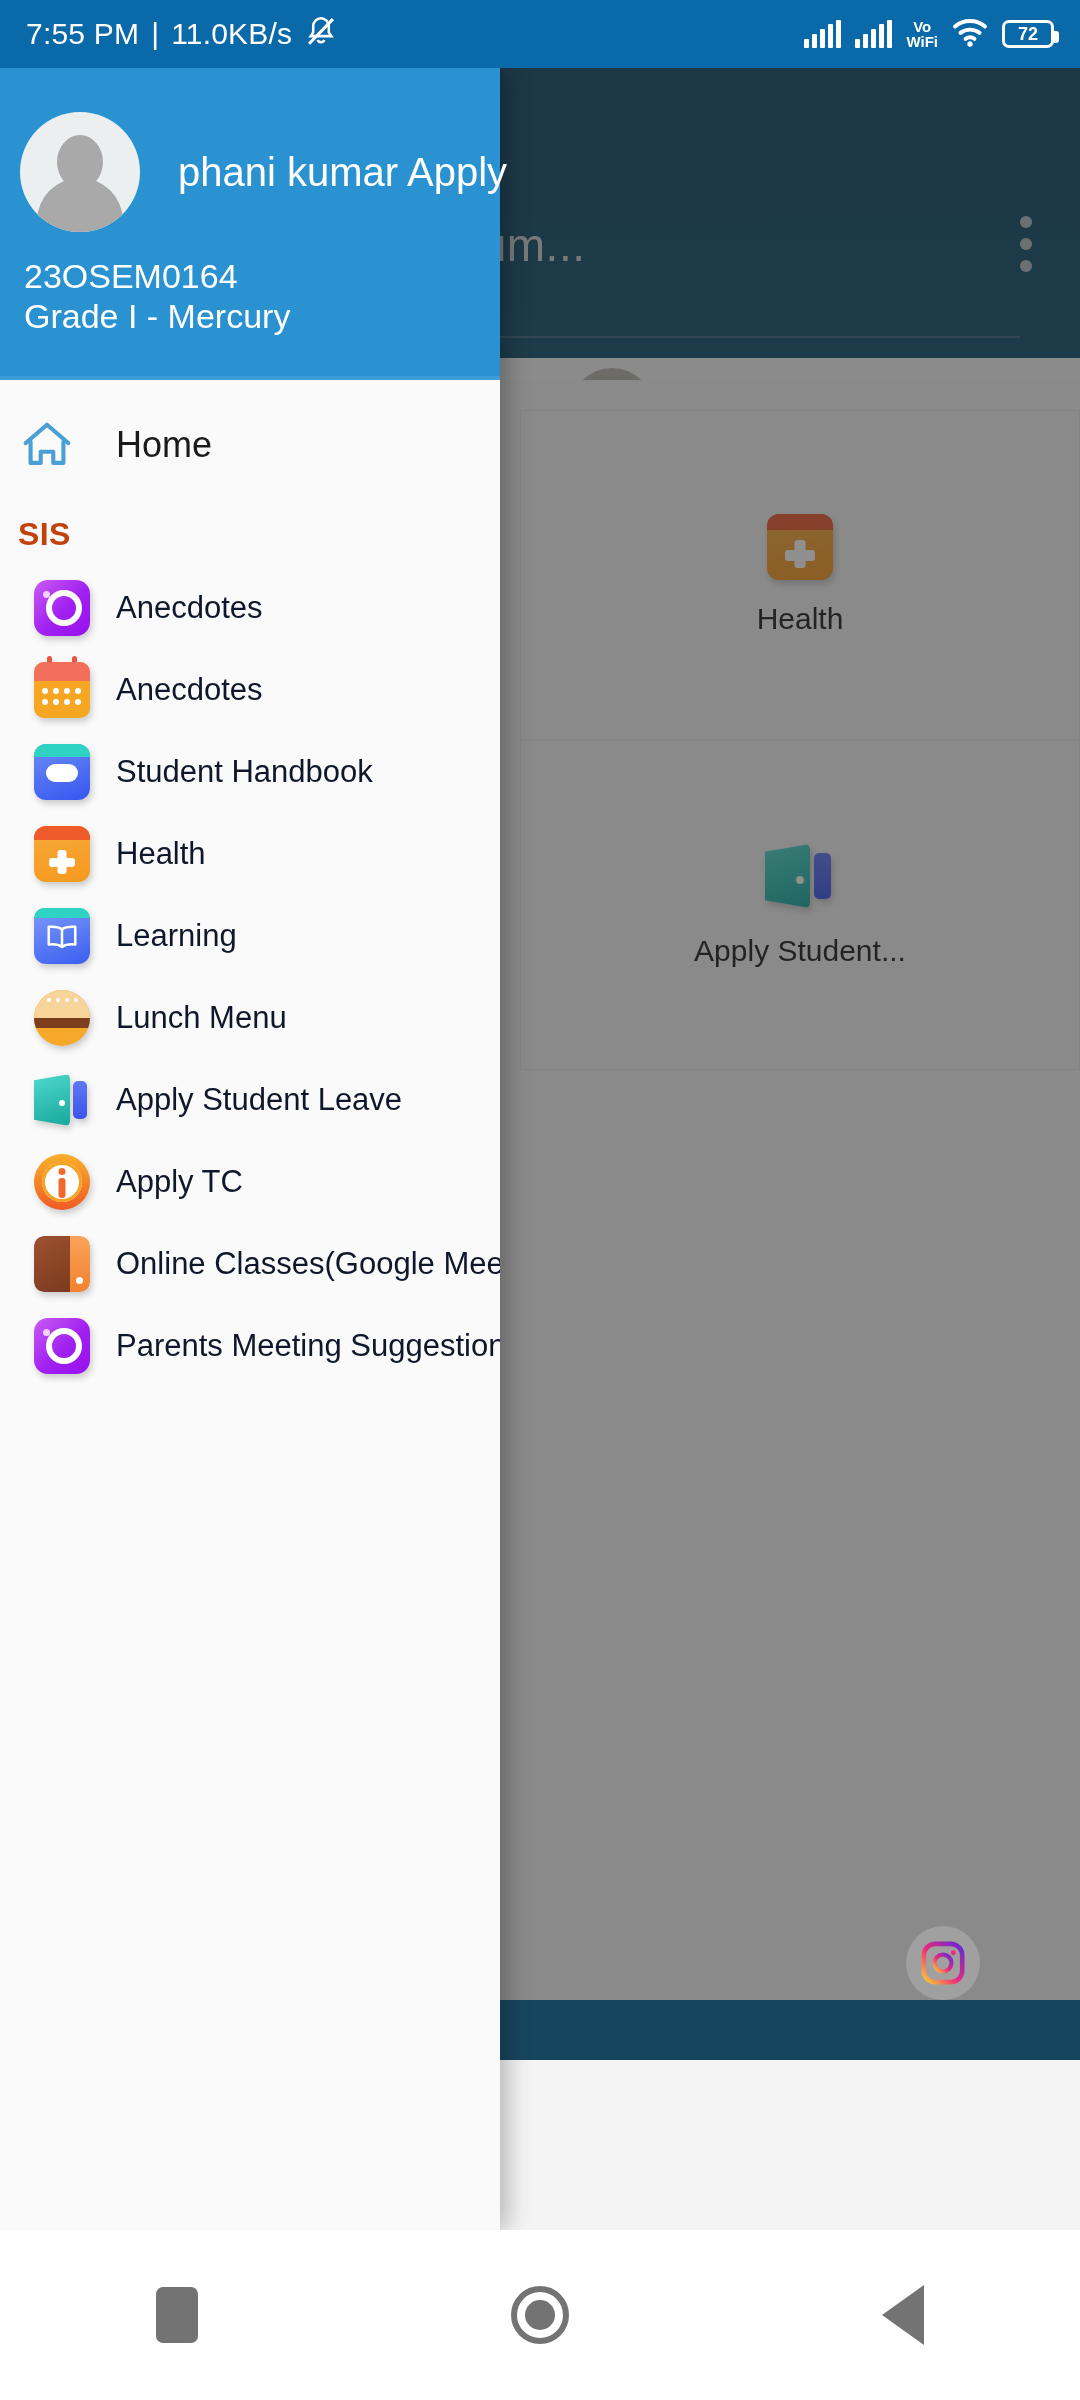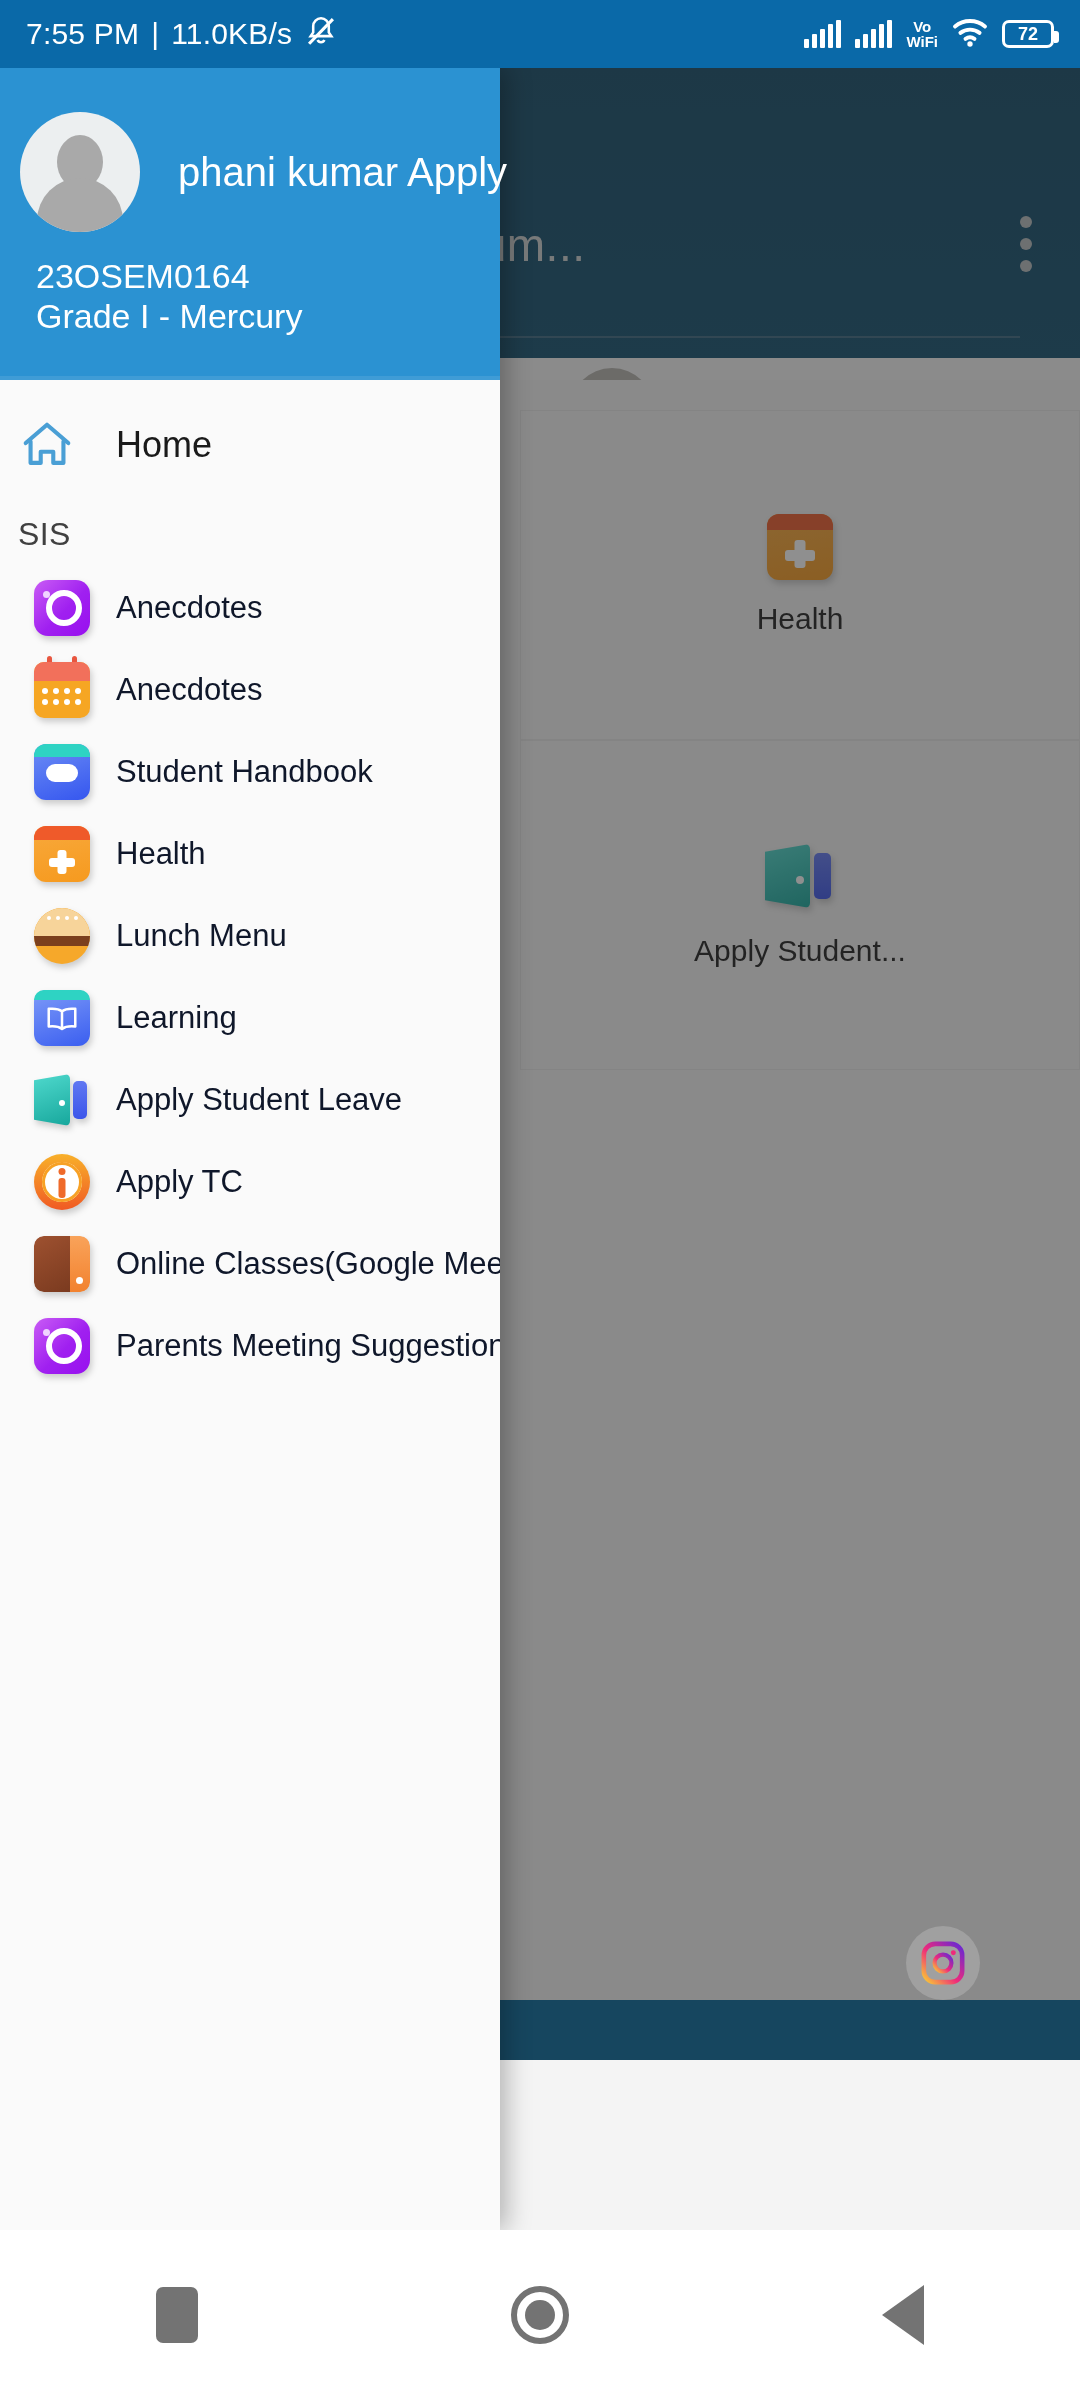--- a/index.html
+++ b/index.html
@@ -119,34 +119,34 @@
   }
   .avatar .body {
     position:absolute; left:50%; bottom:0; transform:translateX(-50%);
     width:86px; height:54px; border-radius:44px 44px 0 0; background:#a9a9a9;
   }
   .drawer-name {
     position:absolute; left:178px; top:82px;
     font-size:40px; color:#ffffff; white-space:nowrap;
   }
   .drawer-sub {
-    position:absolute; left:36px; top:188px;
+    position:absolute; left:24px; top:188px;
     color:#ffffff; font-size:34px; line-height:1.18;
   }
 
   .drawer-body { flex:1 1 auto; overflow:hidden; padding-top:14px; }
 
   .home-row {
     display:flex; align-items:center; gap:40px;
     padding:22px 18px 18px 18px;
   }
   .home-label { font-size:36px; color:#1a1a1a; }
 
   .section-title {
-    font-size:32px; font-weight:normal; color:#404040;
+    font-size:32px; font-weight:bold; color:#c2410c;
     padding:24px 18px 14px 18px; letter-spacing:.4px;
   }
 
   .menu-item {
     display:flex; align-items:center; gap:26px;
     padding:13px 18px 13px 34px;
   }
   .menu-label { font-size:31px; color:#0f172a; white-space:nowrap; }
 
   .ic {
@@ -489,44 +489,44 @@
       <div class="menu-item">
         <span class="ic ic-med">
           <span class="top"></span>
             <span class="pv"></span>
             <span class="ph"></span>
         </span>
         <span class="menu-label">Health</span>
       </div>
 
       <div class="menu-item">
-        <span class="ic ic-burger">
-          <span class="bun"></span>
-          <span class="seeds">
-              <i></i>
-              <i></i>
-              <i></i>
-              <i></i>
-            </span>
-          <span class="patty"></span>
-        </span>
-        <span class="menu-label">Lunch Menu</span>
-      </div>
-
-      <div class="menu-item">
         <span class="ic ic-learn">
           <span class="top"></span>
           <svg width="36" height="28" viewBox="0 0 24 19">
             <path d="M12 4.2C9.8 2.6 6.8 2.2 3 2.6v12c3.8-.4 6.8 0 9 1.6 2.2-1.6 5.2-2 9-1.6v-12c-3.8-.4-6.8 0-9 1.6z" fill="none" stroke="#fff" stroke-width="1.7" stroke-linejoin="round"></path>
             <line x1="12" y1="4.2" x2="12" y2="16.2" stroke="#fff" stroke-width="1.7"></line>
           </svg>
         </span>
         <span class="menu-label">Learning</span>
       </div>
 
+      <div class="menu-item">
+        <span class="ic ic-burger">
+          <span class="bun"></span>
+          <span class="seeds">
+              <i></i>
+              <i></i>
+              <i></i>
+              <i></i>
+            </span>
+          <span class="patty"></span>
+        </span>
+        <span class="menu-label">Lunch Menu</span>
+      </div>
+
 
       <div class="menu-item">
         <span class="ic ic-door">
           <span class="panel"></span>
             <span class="knob"></span>
             <span class="bar"></span>
         </span>
         <span class="menu-label">Apply Student Leave</span>
       </div>
 

